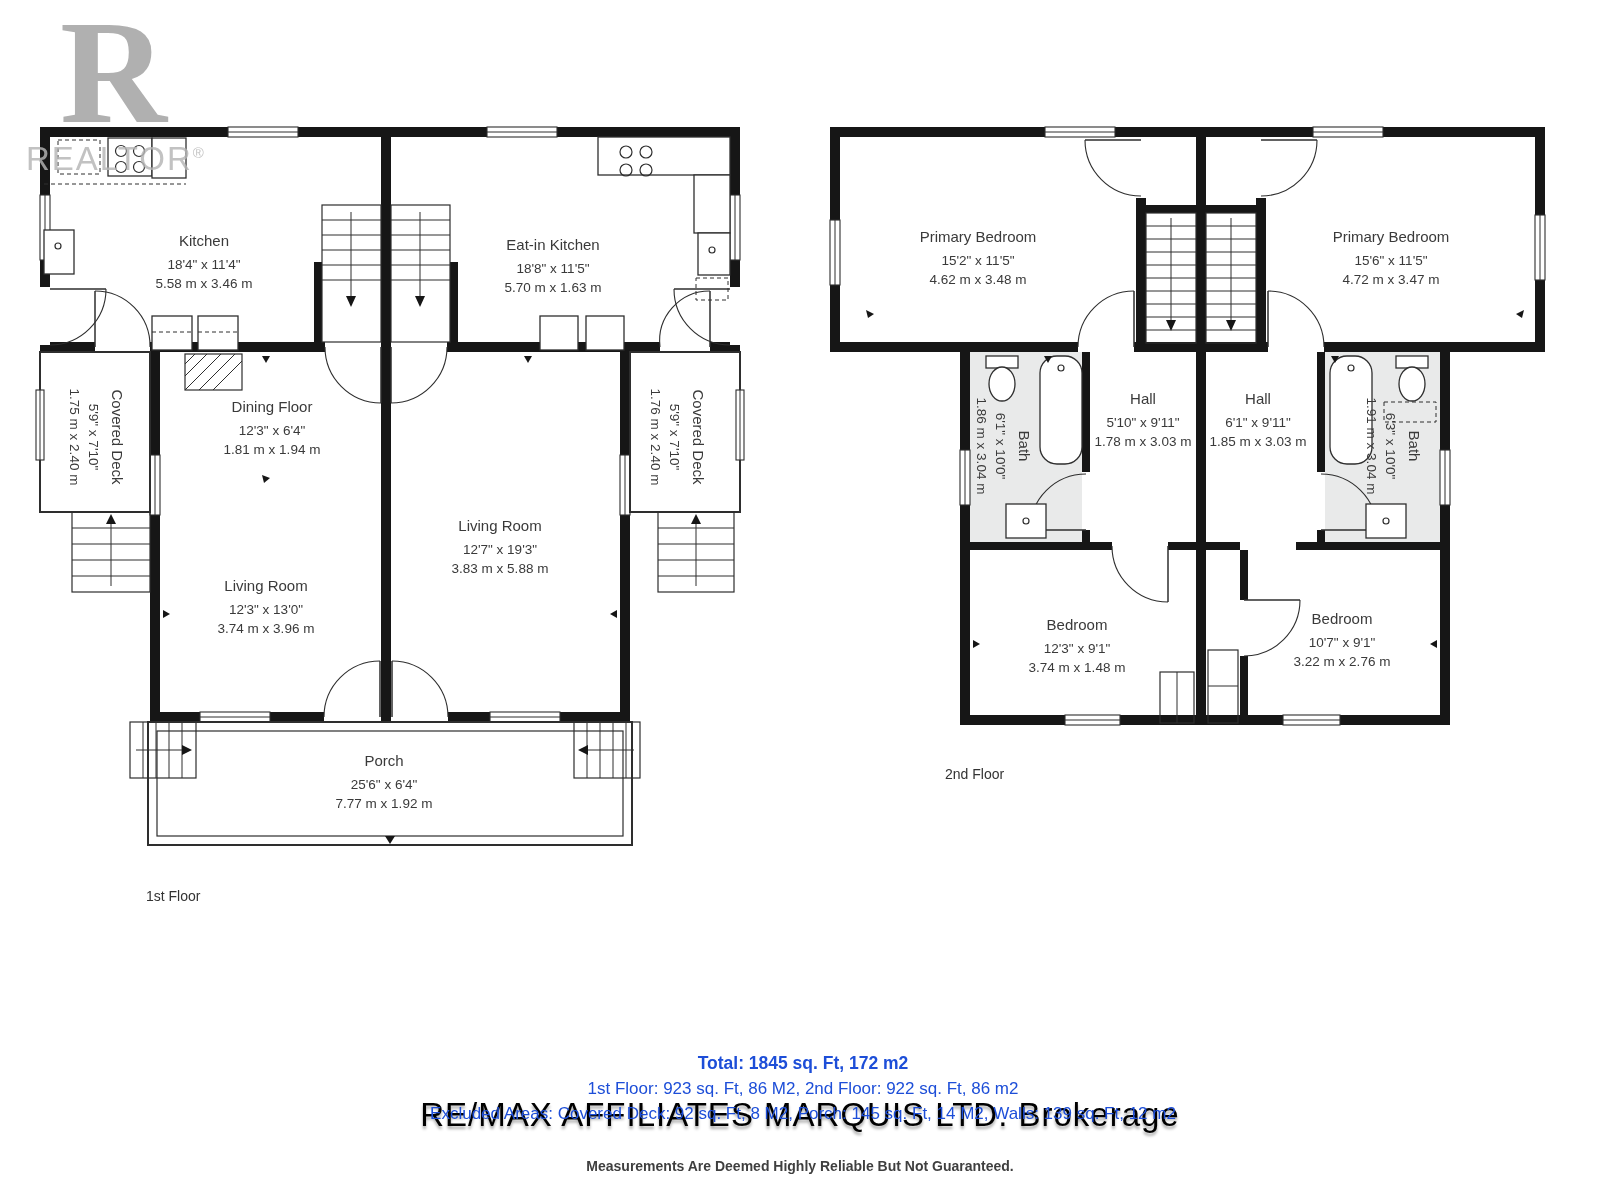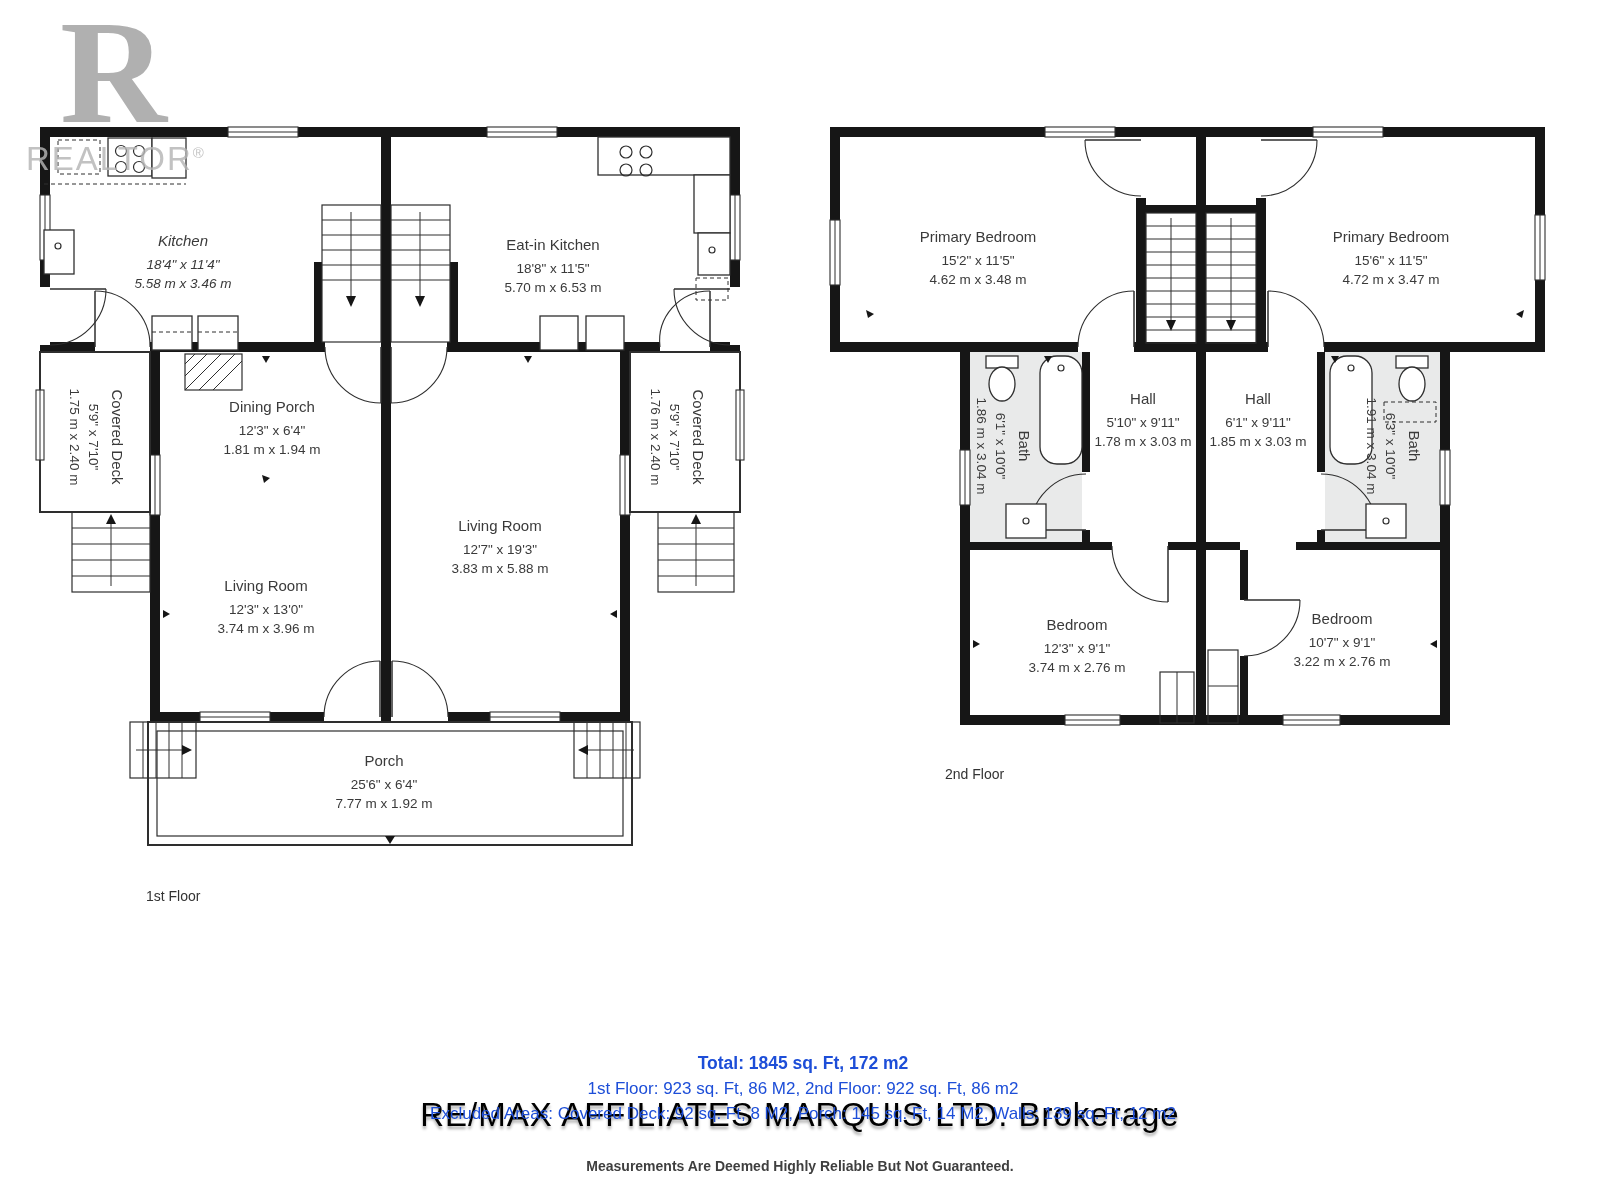--- a/index.html
+++ b/index.html
@@ -332,37 +332,37 @@
       <polygon class="mark" points="973,640 980,644 973,648"></polygon>
       <polygon class="mark" points="1437,640 1430,644 1437,648"></polygon>
       <polygon class="mark" points="866,310 874,314 868,318"></polygon>
       <polygon class="mark" points="1524,310 1516,314 1522,318"></polygon>
     </g>
   </g>
 </svg>
 
 <div class="labels">
 
-  <div class="room-label" style="left:183px;top:262px;font-style:italic;">
+  <div class="room-label" style="left:204px;top:262px;">
     <div class="rname">Kitchen</div>
     <div class="rdim">18'4" x 11'4"</div>
     <div class="rdim">5.58 m x 3.46 m</div>
   </div>
   <div class="room-label" style="left:553px;top:266px;">
     <div class="rname">Eat-in Kitchen</div>
     <div class="rdim">18'8" x 11'5"</div>
-    <div class="rdim">5.70 m x 6.53 m</div>
+    <div class="rdim">5.70 m x 1.63 m</div>
   </div>
   <div class="room-label rot" style="left:95px;top:437px;">
     <div class="rname">Covered Deck</div>
     <div class="rdim">5'9" x 7'10"</div>
     <div class="rdim">1.75 m x 2.40 m</div>
   </div>
   <div class="room-label" style="left:272px;top:428px;">
-    <div class="rname">Dining Porch</div>
+    <div class="rname">Dining Floor</div>
     <div class="rdim">12'3" x 6'4"</div>
     <div class="rdim">1.81 m x 1.94 m</div>
   </div>
   <div class="room-label rot" style="left:676px;top:437px;">
     <div class="rname">Covered Deck</div>
     <div class="rdim">5'9" x 7'10"</div>
     <div class="rdim">1.76 m x 2.40 m</div>
   </div>
   <div class="room-label" style="left:500px;top:547px;">
     <div class="rname">Living Room</div>
@@ -406,21 +406,21 @@
     <div class="rdim">1.85 m x 3.03 m</div>
   </div>
   <div class="room-label rot" style="left:1392px;top:446px;">
     <div class="rname">Bath</div>
     <div class="rdim">6'3" x 10'0"</div>
     <div class="rdim">1.91 m x 3.04 m</div>
   </div>
   <div class="room-label" style="left:1077px;top:646px;">
     <div class="rname">Bedroom</div>
     <div class="rdim">12'3" x 9'1"</div>
-    <div class="rdim">3.74 m x 2.76 m</div>
+    <div class="rdim">3.74 m x 1.48 m</div>
   </div>
   <div class="room-label" style="left:1342px;top:640px;">
     <div class="rname">Bedroom</div>
     <div class="rdim">10'7" x 9'1"</div>
     <div class="rdim">3.22 m x 2.76 m</div>
   </div>
 
   <div class="floor-label" style="left:146px;top:888px;">1st Floor</div>
   <div class="floor-label" style="left:945px;top:766px;">2nd Floor</div>
 </div>

